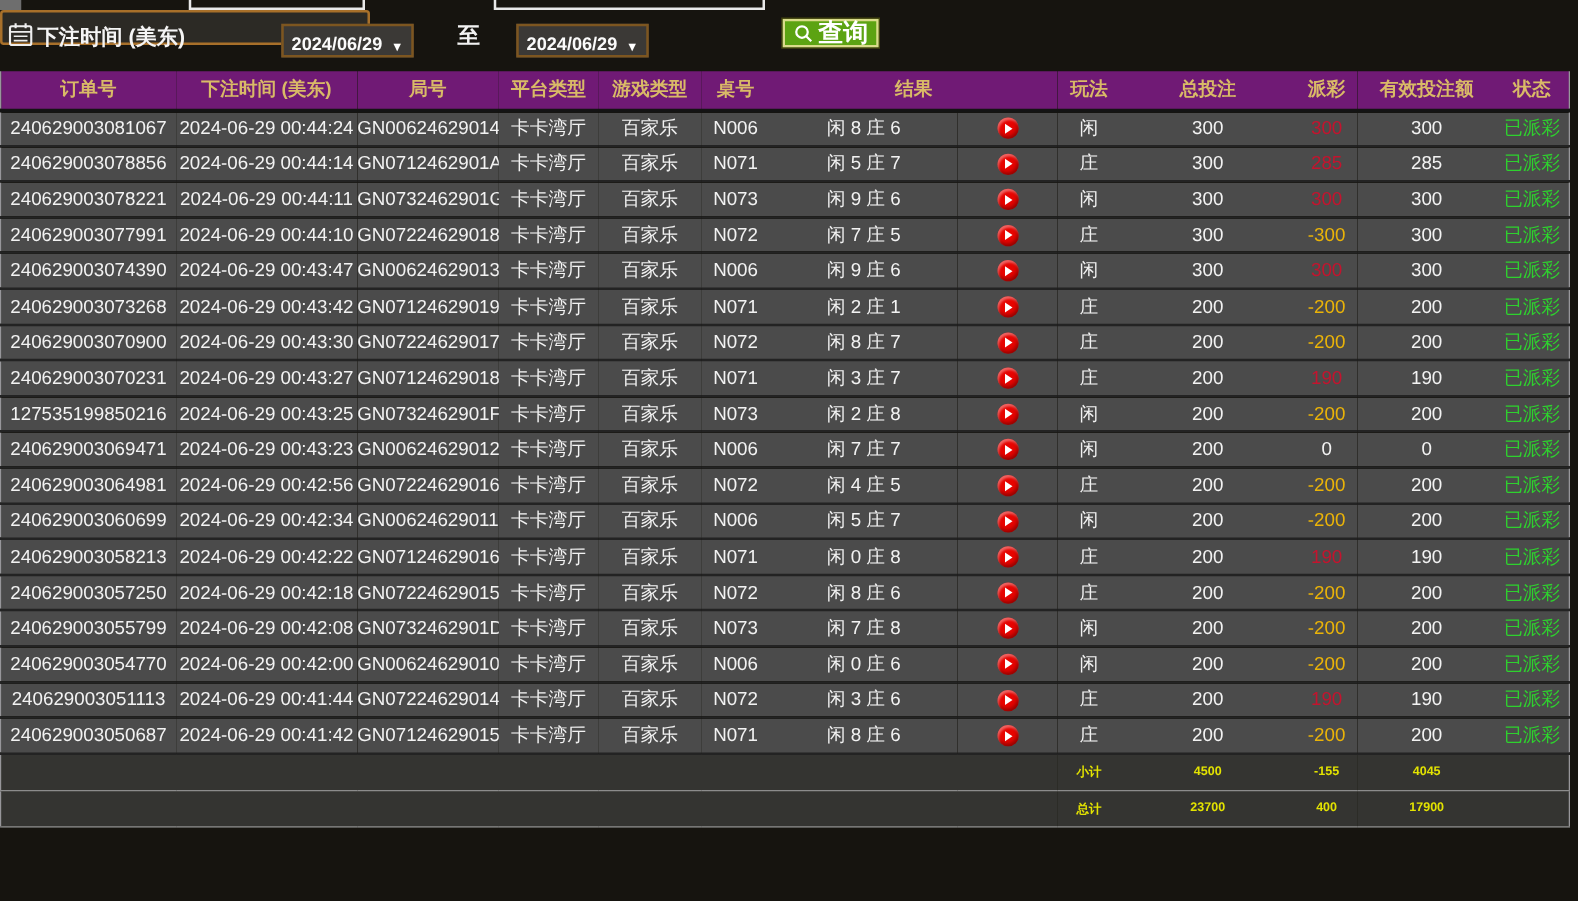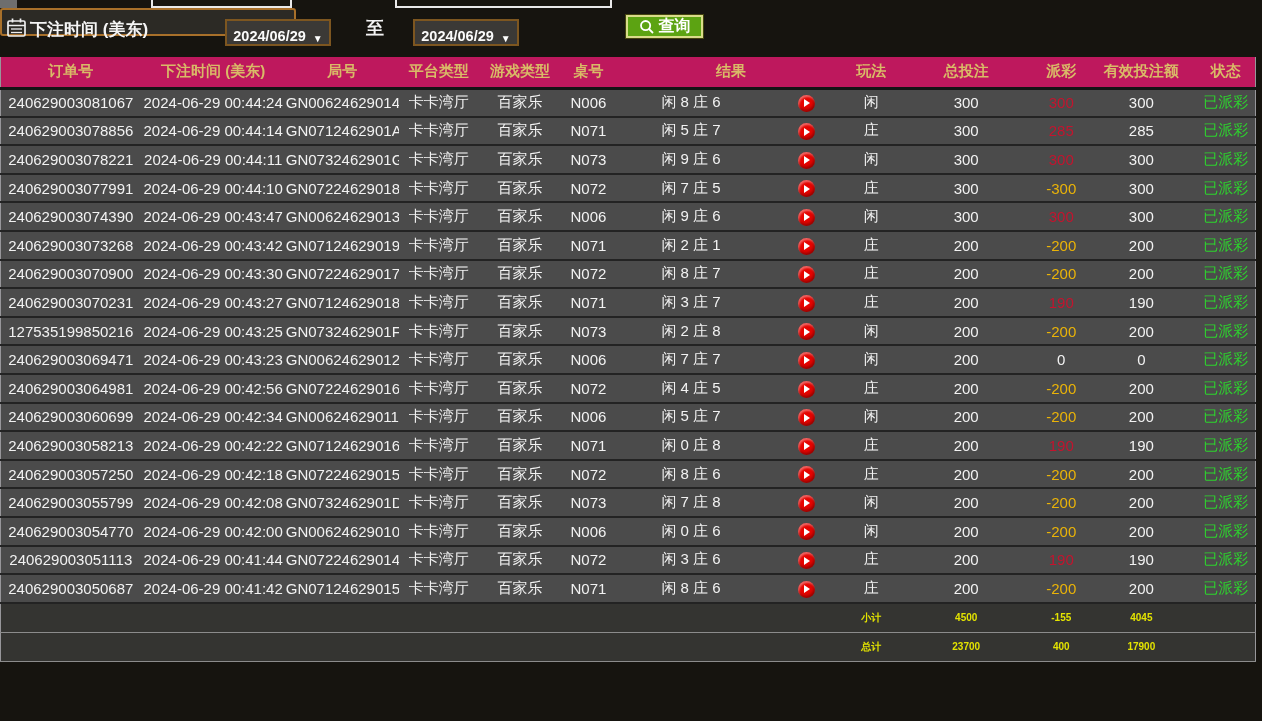--- a/index.html
+++ b/index.html
@@ -31,30 +31,30 @@
     font-size:14.5px; font-weight:bold; color:#fbfbfb; cursor:pointer;
   }
   #dateFrom { left:225px; }
   #dateTo   { left:413px; }
   .date-select .arrow { font-size:10px; color:#ffffff; }
   .to-label { position:absolute; left:366px; top:16px; font-size:18px; font-weight:bold; }
   .query-btn {
     position:absolute; left:626px; top:15px; width:77px; height:23px;
     background:#5ca312; border:2px solid #d9dc8a; outline:1px solid #45450f;
     display:flex; align-items:center; justify-content:center; gap:4px;
-    color:#ffffff; font-size:16px; font-weight:bold; cursor:pointer;
+    color:#ffffff; font-size:20px; font-weight:bold; cursor:pointer;
   }
 
   
   .table-wrap { position:absolute; left:0; top:57px; width:1256px; }
   table {
     width:1256px; table-layout:fixed; border-collapse:collapse;
     border-left:1px solid #97969a; border-right:1px solid #97969a;
   }
-  thead tr { height:31px; background:#be185d; }
+  thead tr { height:31px; background:#701a75; }
   th { color:#d9ba67; font-size:15px; font-weight:bold; text-align:center;
        border-bottom:3px solid #141414; white-space:nowrap; overflow:hidden; }
   tbody tr { height:28.6px; background:#4b4b4b; }
   tbody td { font-size:15px; text-align:center; color:#f2f2f2;
              border-bottom:2px solid #232323; white-space:nowrap; overflow:hidden; }
   .pay-red  { color:#c3142e; }
   .pay-green{ color:#eab308; }
   .pay-zero { color:#f2f2f2; }
   .cell-status { color:#2ed12e; }
 

